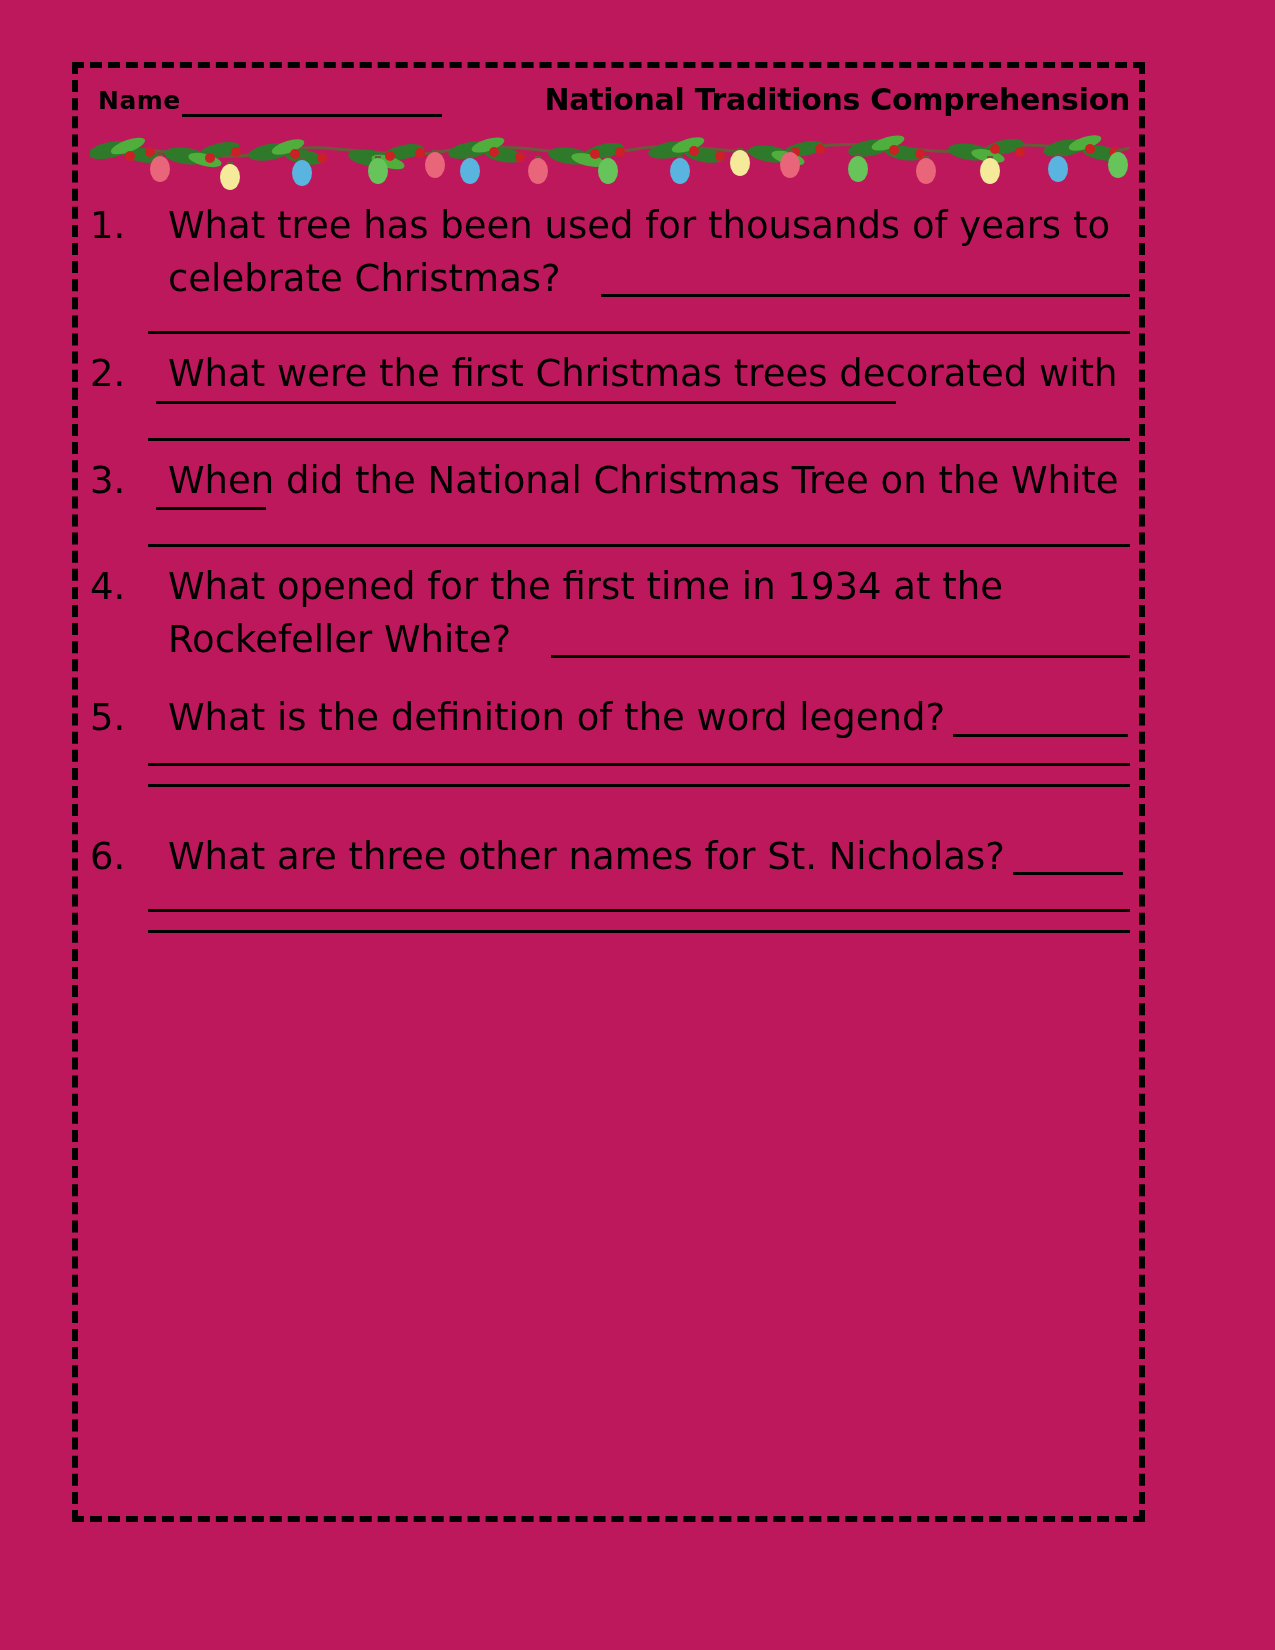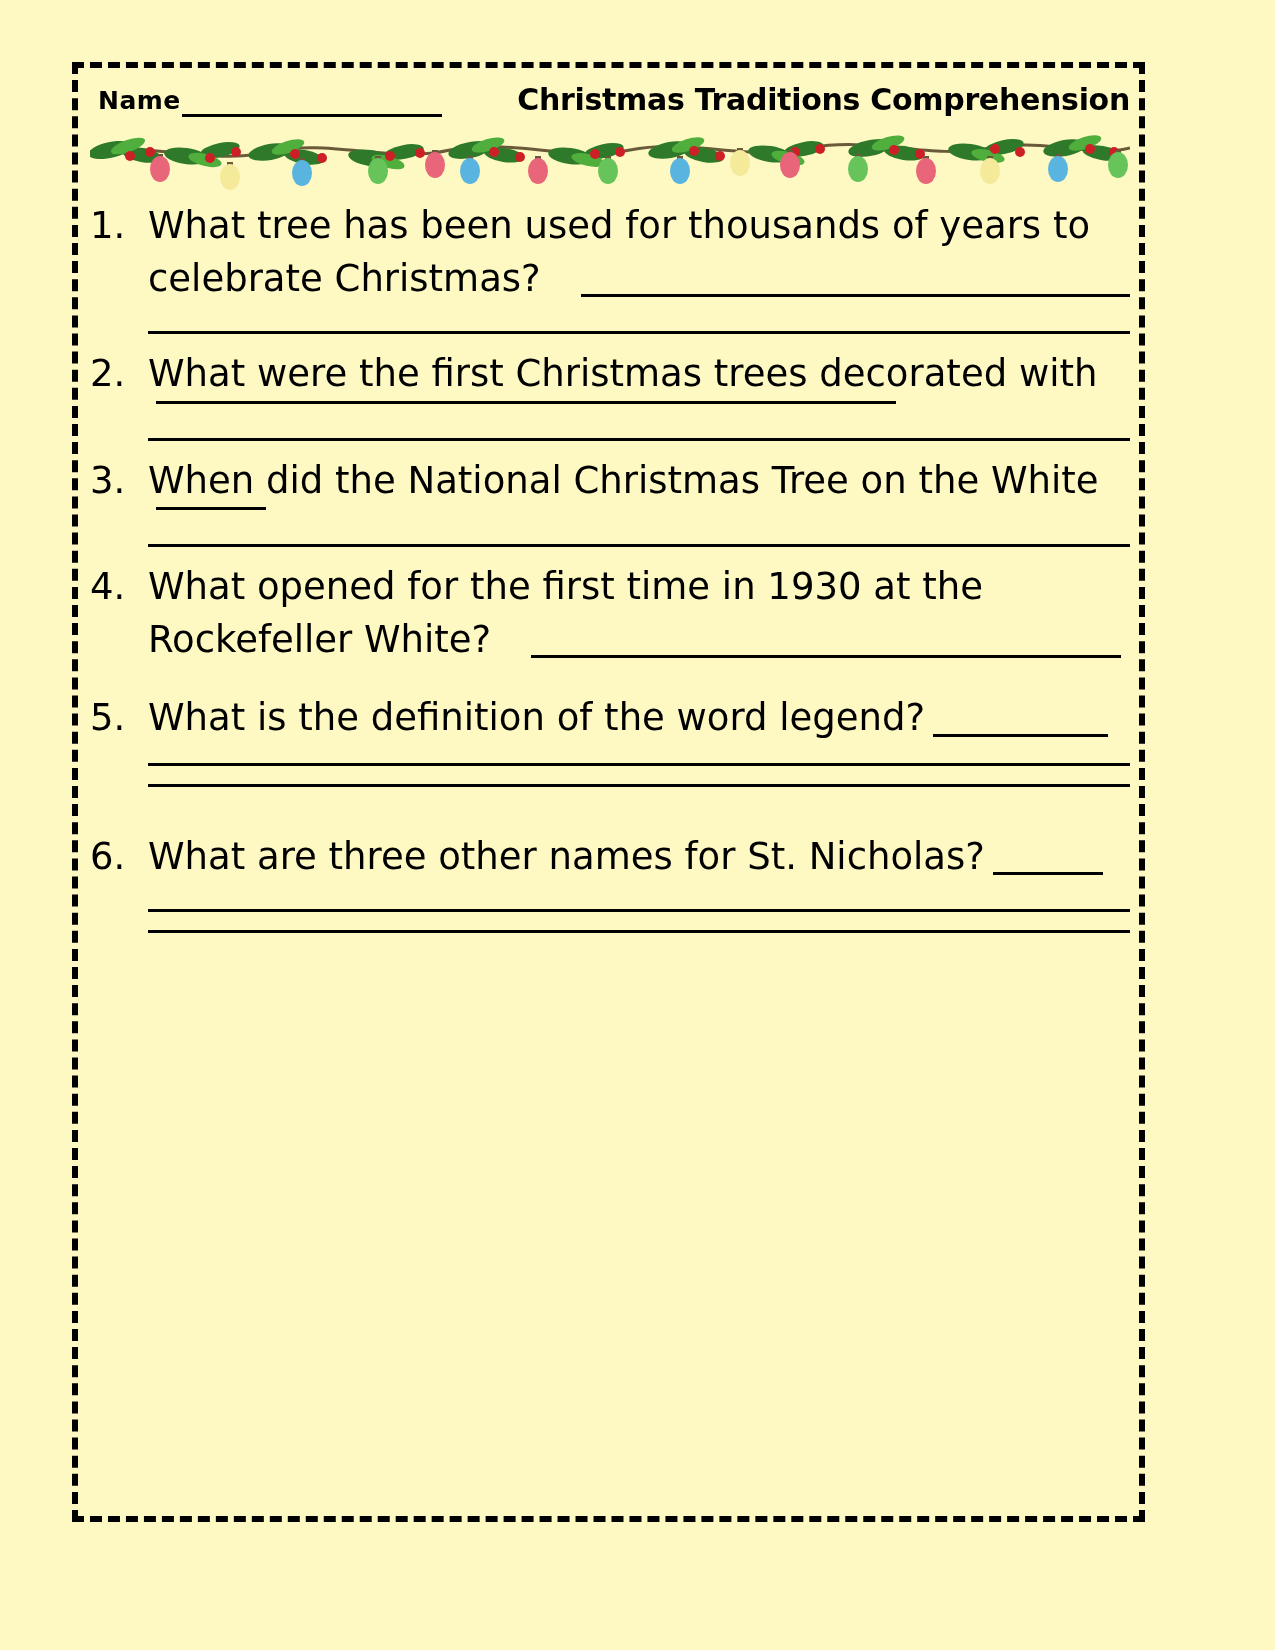--- a/index.html
+++ b/index.html
@@ -14,21 +14,21 @@
     color: #000000;
     position: relative;
     overflow: hidden;
   }
 
   .page {
     position: absolute;
     left: 0; top: 0;
     width: 1275px;
     height: 1650px;
-    background: #fef9c3;
+    background: #be185d;
   }
 
   
   .frame {
     position: absolute;
     left: 72px;
     top: 62px;
     width: 1073px;
     height: 1460px;
     border: 6px dashed #000000;
@@ -105,20 +105,21 @@
   }
   .q-num {
     width: 58px;
     flex: 0 0 58px;
     font-size: 37px;
     line-height: 1.42;
   }
   .q-text {
     font-size: 37px;
     line-height: 1.42;
+    margin-left: 20px;
   }
   .indent {
     padding-left: 58px;
     gap: 32px;
   }
   
   .rule-inline {
     display: inline-block;
     border-bottom: 3px solid #000;
     vertical-align: bottom;
@@ -140,21 +141,21 @@
 <body>
 
 <div class="page">
   <div class="frame"></div>
 
   <div class="content">
 
     <div class="header-row">
       <div class="name-label">Name</div>
       <div class="name-rule"></div>
-      <div class="doc-title">Christmas Traditions Comprehension</div>
+      <div class="doc-title">National Traditions Comprehension</div>
     </div>
 
     <div class="garland">
       <svg width="1040" height="62" viewBox="0 0 1040 62" xmlns="http://www.w3.org/2000/svg">
 
         <path d="M0,22 C60,8 120,34 180,20 C240,6 300,32 360,18 C420,6 480,30 540,18 C600,6 660,30 720,16 C780,4 840,28 900,16 C960,6 1000,26 1040,16" fill="none" stroke="#6a5a3a" stroke-width="3"></path>
 
         <g fill="#2f7a2a">
           <g>
             <ellipse cx="20" cy="18" rx="22" ry="8" transform="rotate(-12 20 18)"></ellipse>
@@ -361,21 +362,21 @@
         </div>
         <div class="q-line indent">
           <span class="rule-inline" style="width:110px"></span>
         </div>
         <div class="rule-full"></div>
       </div>
 
       <div class="q">
         <div class="q-line">
           <span class="q-num">4.</span>
-          <span class="q-text">What opened for the first time in 1930 at the</span>
+          <span class="q-text">What opened for the first time in 1934 at the</span>
         </div>
         <div class="q-line indent">
           <span class="q-text">Rockefeller White?</span>
           <span class="rule-inline" style="width:590px"></span>
         </div>
       </div>
 
       <div class="q" style="margin-top:26px;">
         <div class="q-line">
           <span class="q-num">5.</span>

